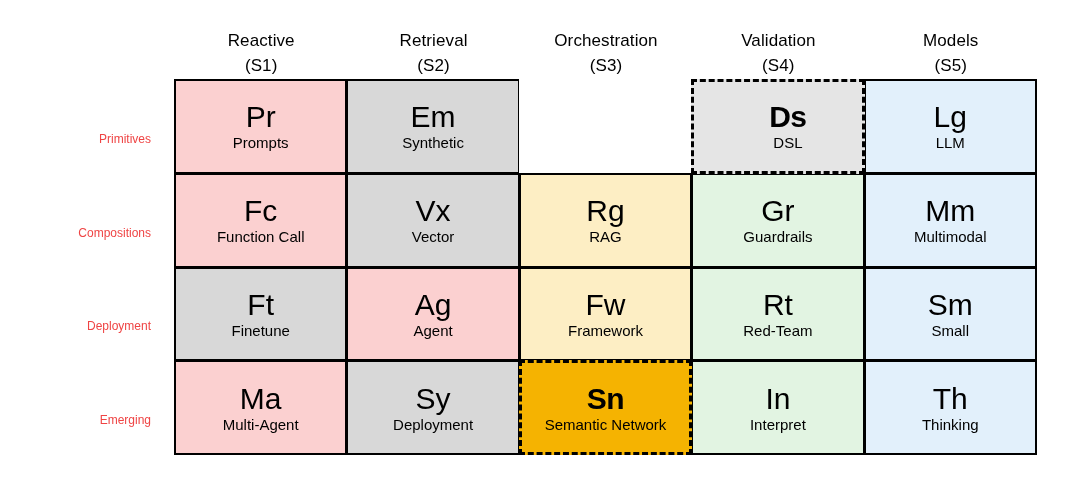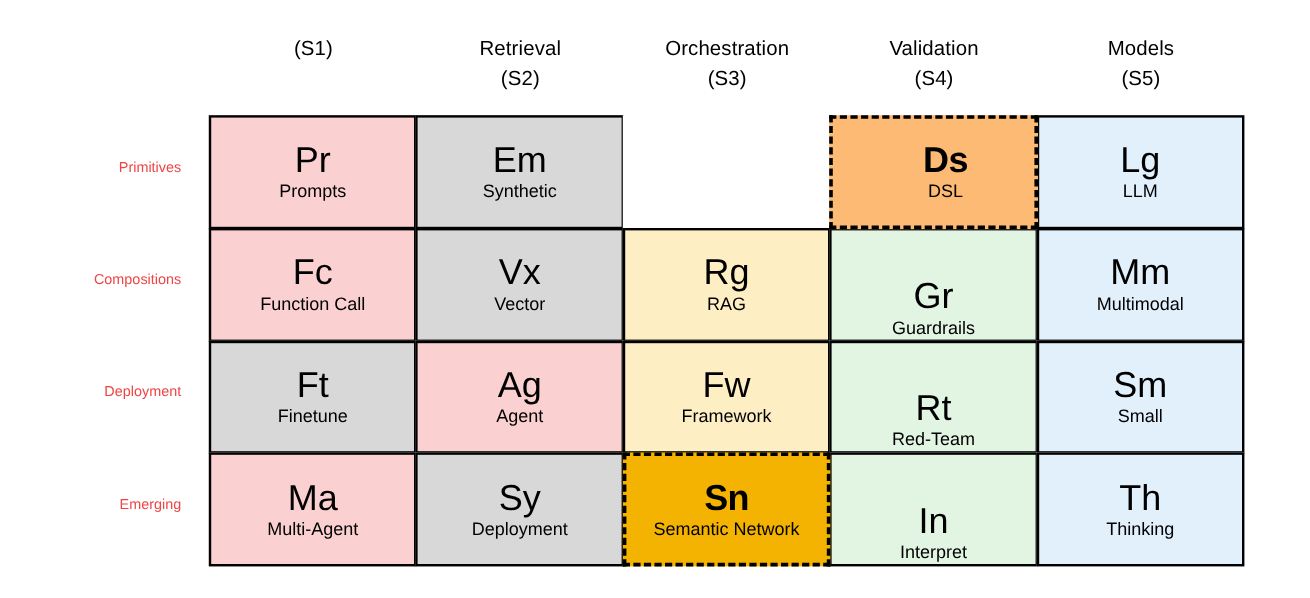--- a/index.html
+++ b/index.html
@@ -58,21 +58,21 @@
     padding-right: 12px;
     font-size: 12px;
     color: #ef4444;
     box-sizing: border-box;
   }
 
   
   .grid {
     position: absolute;
     left: 175px;
-    top: 97px;
+    top: 80px;
     width: 862px;
     height: 375px;
     display: grid;
     grid-template-columns: repeat(5, 1fr);
     grid-template-rows: repeat(4, 1fr);
   }
 
   .cell {
     position: relative;
     box-sizing: border-box;
@@ -95,51 +95,52 @@
     font-size: 15px;
     line-height: 18px;
     color: #000;
     white-space: nowrap;
   }
 
   
   .fill-pink  { background: #fbd0d0; }
   .fill-gray  { background: #d8d8d8; }
   .fill-cream { background: #fdeec4; }
-  .fill-mint  { background: #e2f4e2; justify-content: flex-end; }
+  .fill-mint  { background: #e2f4e2; }
   .fill-blue  { background: #e2f0fb; }
   .fill-none  { background: #ffffff; }
 
   
   .cell.empty {
     border: none;
     background: #ffffff;
   }
 
   
   .cell.hl {
     border: 3px dashed #000000;
     z-index: 5;
     margin: -1px 0 0 -1px;
   }
   .cell.hl .sym {
     font-weight: 800;
     letter-spacing: -0.5px;
   }
-  .cell.hl-green  { background: #fdba74; padding-left: 20px; }
+  .cell.hl-green  { background: #e5e5e5; padding-left: 20px; }
   .cell.hl-orange { background: #f5b301; }
   .cell.hl-orange .nm { font-size: 15px; }
 </style>
 </head>
 <body>
 
 <div id="board">
 
   <div class="col-headers">
       <div class="col-header">
+        <span class="ch-name">Reactive</span>
         <span class="ch-code">(S1)</span>
       </div>
       <div class="col-header">
         <span class="ch-name">Retrieval</span>
         <span class="ch-code">(S2)</span>
       </div>
       <div class="col-header">
         <span class="ch-name">Orchestration</span>
         <span class="ch-code">(S3)</span>
       </div>

